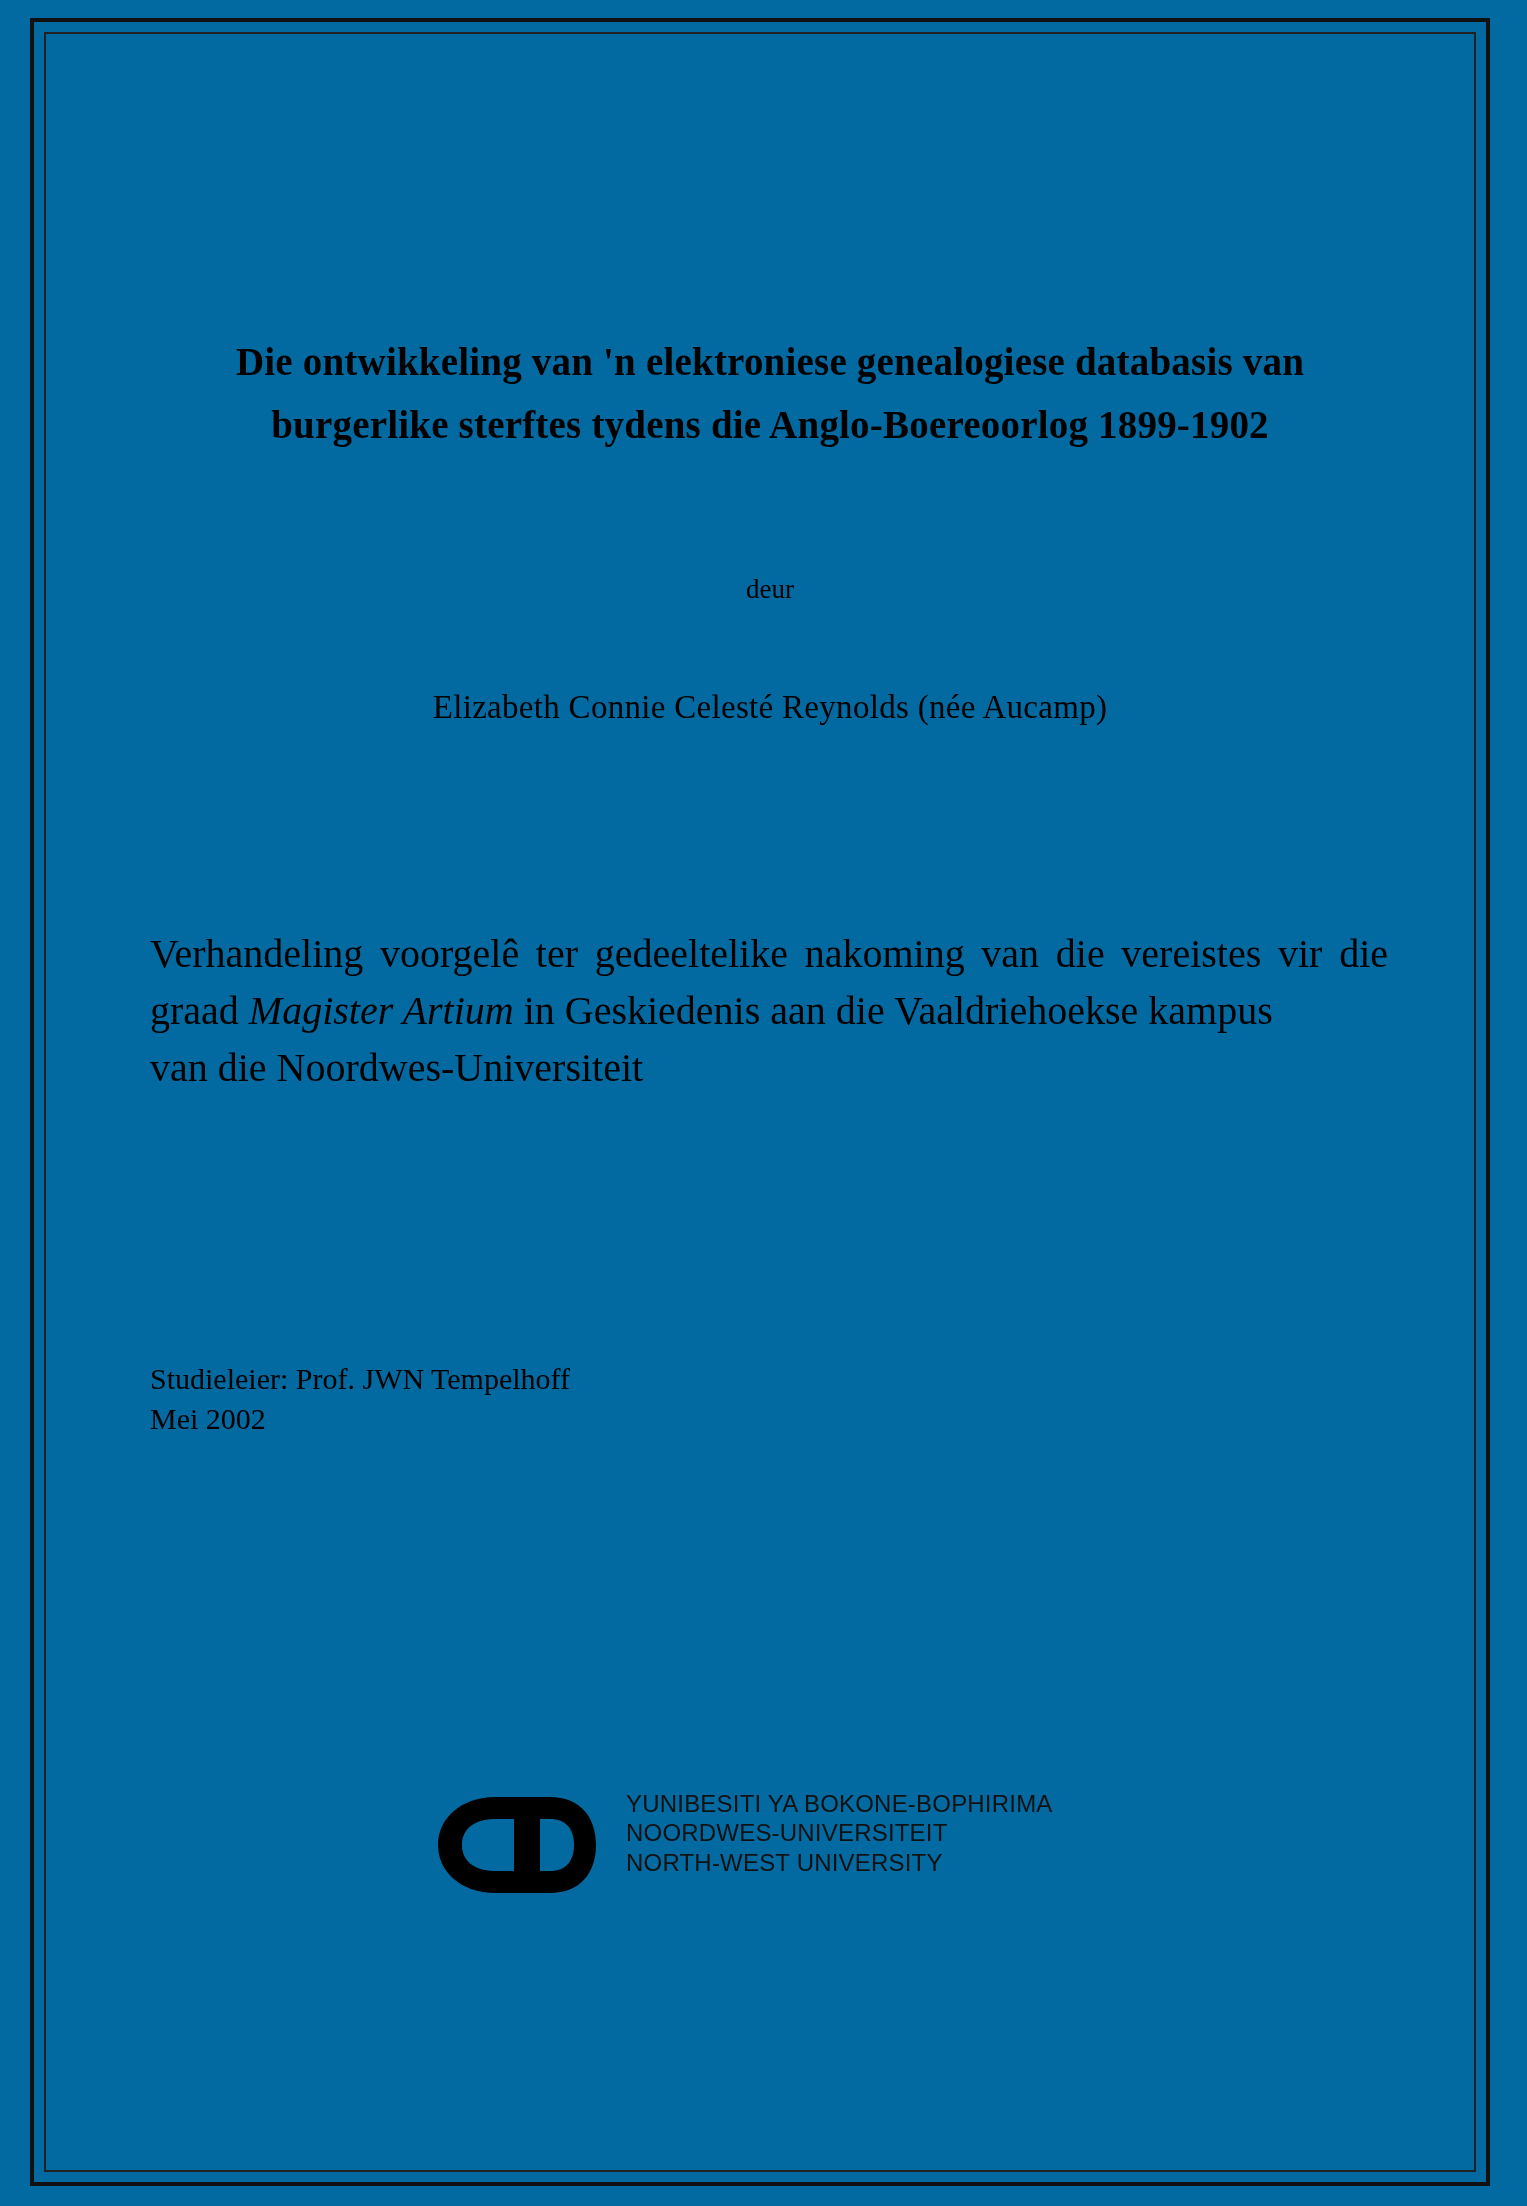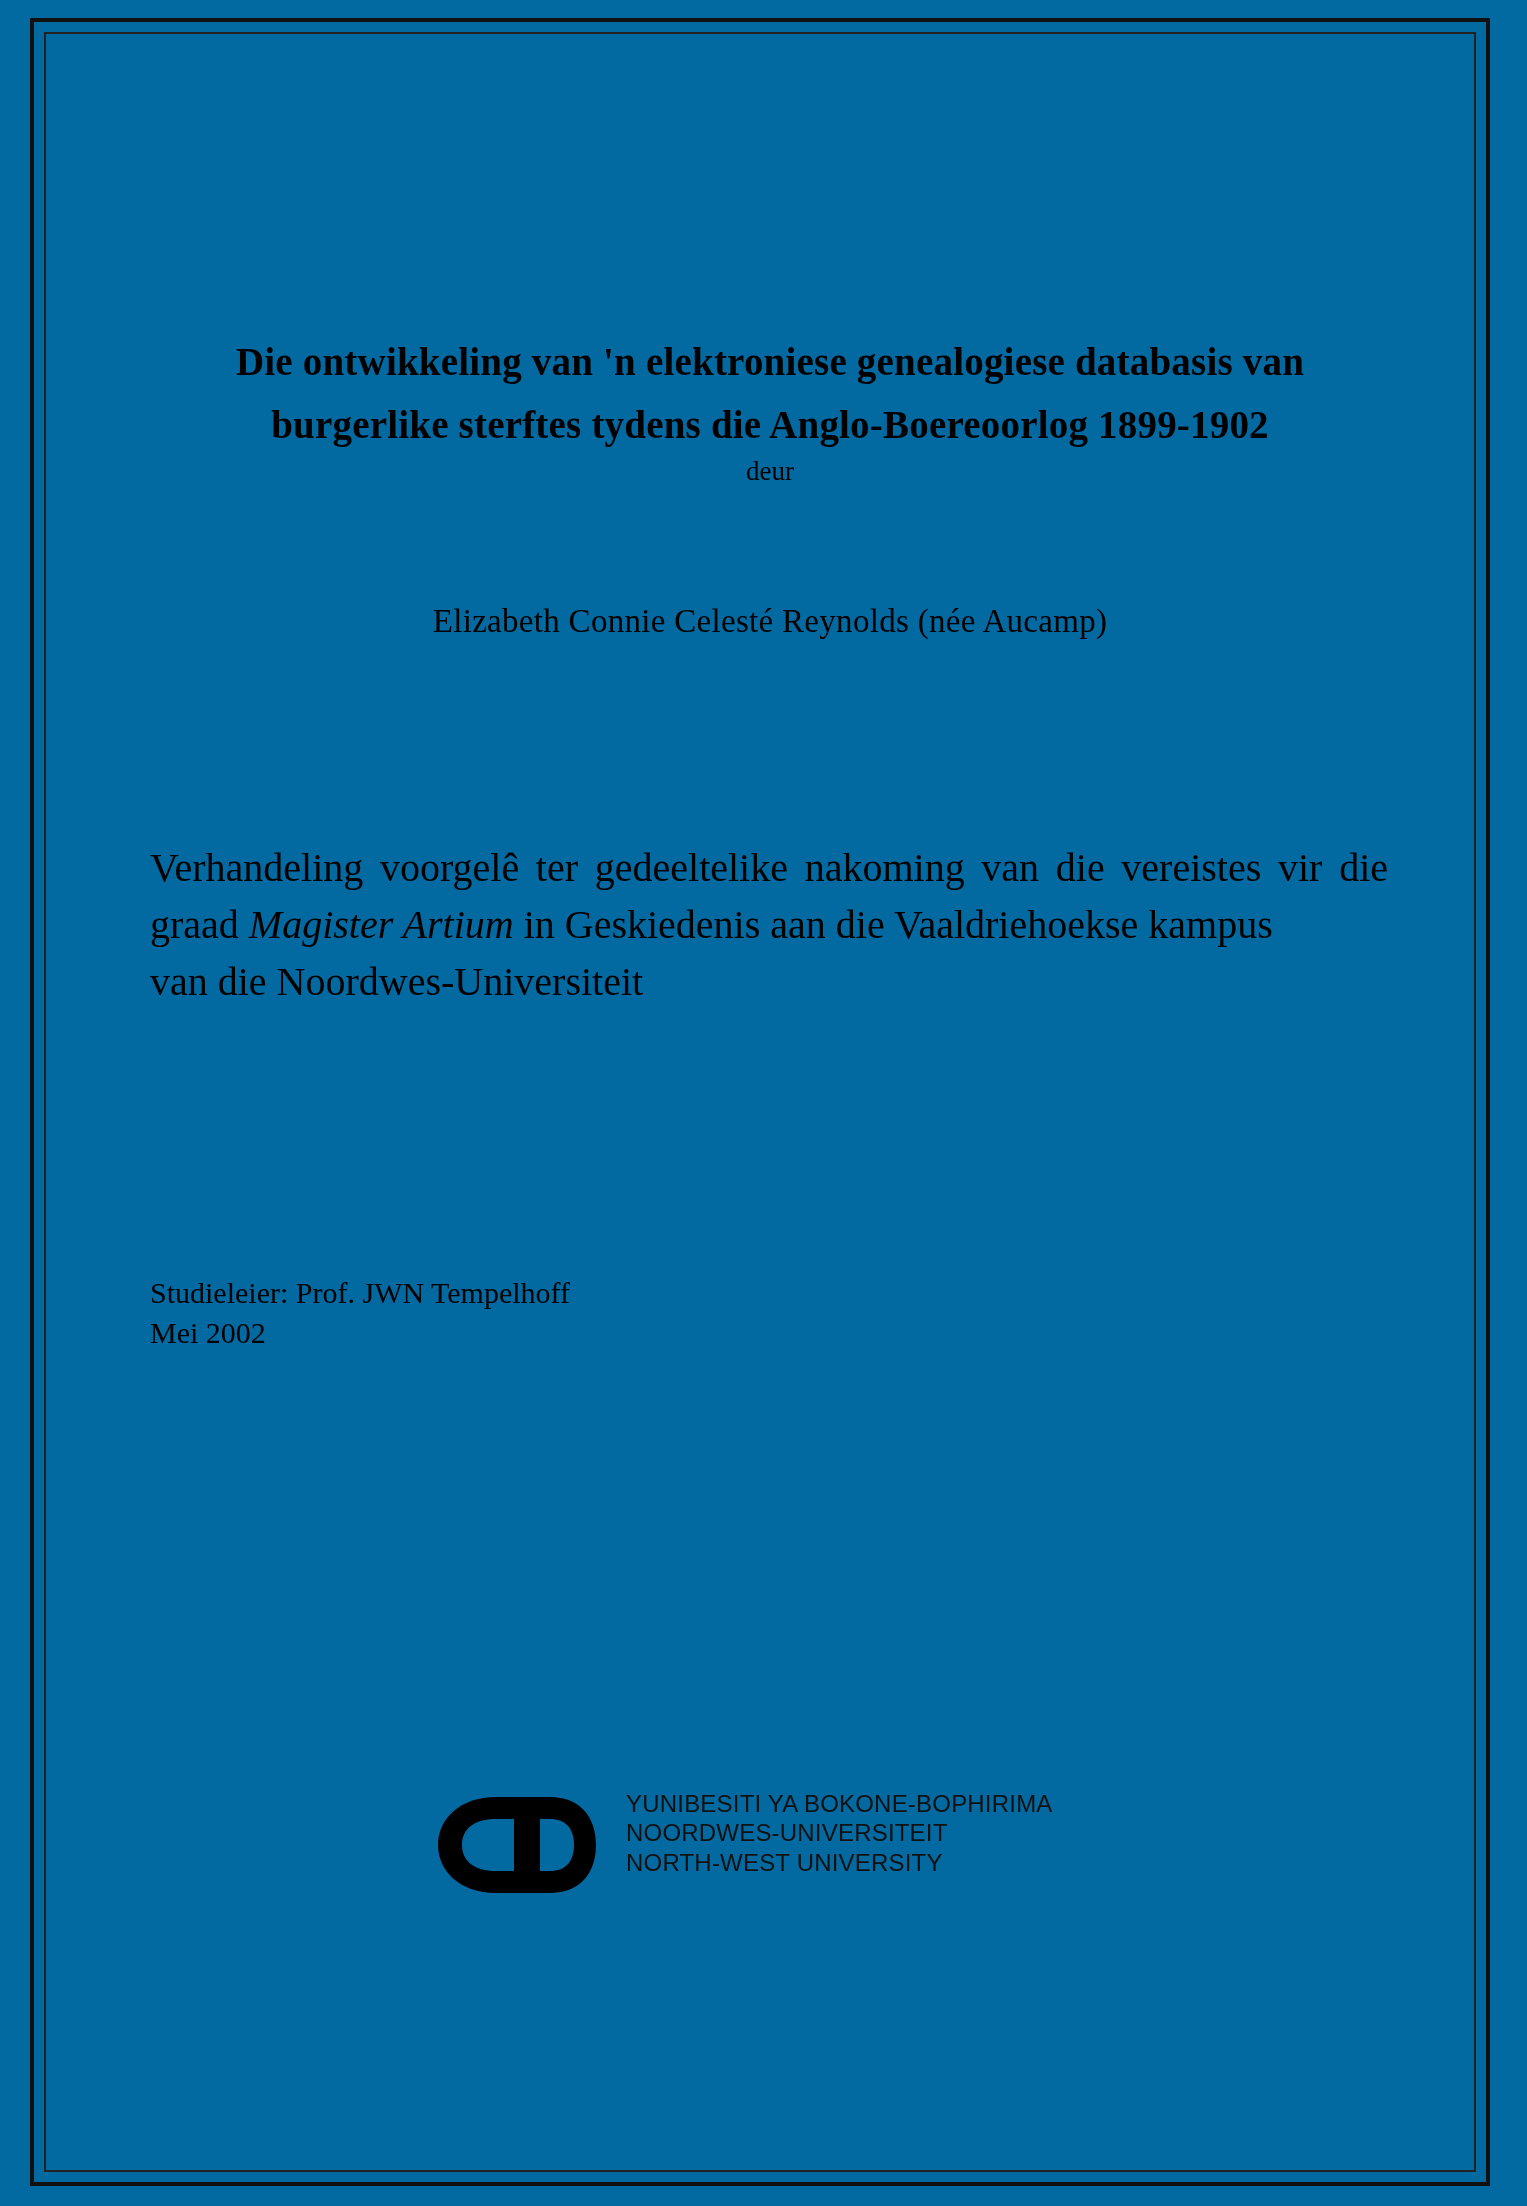--- a/index.html
+++ b/index.html
@@ -47,25 +47,26 @@
     line-height: 1.62;
     letter-spacing: 0.2px;
     margin: 0 48px;
   }
   .title .line {
     display: block;
   }
   .deur {
     text-align: center;
     font-size: 27px;
+    margin-top: 118px;
   }
   .author {
     text-align: center;
     font-size: 33px;
-    margin-top: 116px;
+    margin-top: 84px;
     letter-spacing: 0.3px;
   }
   .statement {
     margin-top: 200px;
     font-size: 40px;
     line-height: 1.42;
     text-align: justify;
     padding-right: 2px;
   }
   .statement .l1 {

